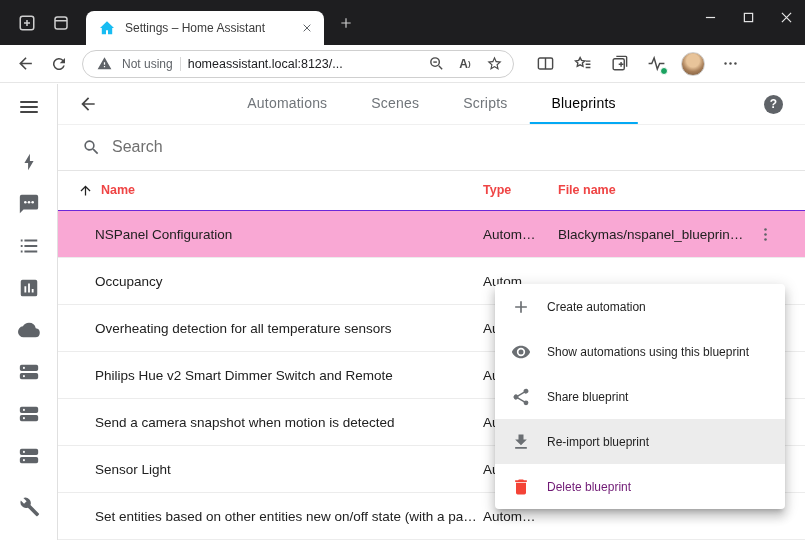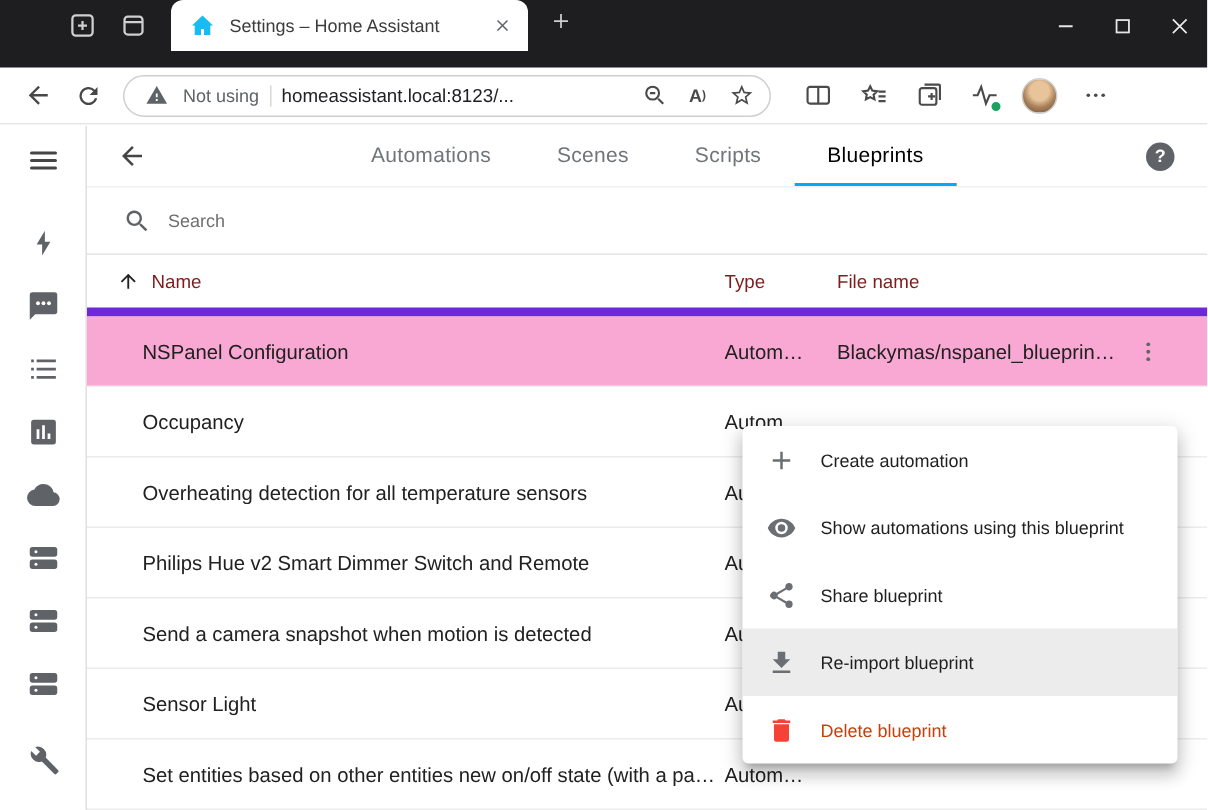--- a/index.html
+++ b/index.html
@@ -1,21 +1,21 @@
 <!DOCTYPE html>
 <html><head>
 <meta charset="utf-8">
 <style>
   * { margin:0; padding:0; box-sizing:border-box; }
   html,body { width:805px; height:540px; }
   body { font-family:"Liberation Sans", sans-serif; background:#fff; overflow:hidden; -webkit-user-select:none; user-select:none; }
   .screen { position:relative; width:805px; height:540px; overflow:hidden; background:#fff; }
 
   
-  .titlebar { height:45px; background:#1e1e20; display:flex; position:relative;padding-left:28px; }
+  .titlebar { height:45px; background:#1e1e20; display:flex; align-items:flex-end; position:relative; }
   .tb-btn { width:34px; height:34px; margin-bottom:5px; display:flex; align-items:center; justify-content:center; border-radius:6px; }
   .tb-btn:first-child { margin-left:10px; }
   .tab { width:238px; height:34px; background:#ffffff; border-radius:8px 8px 0 0; margin-left:8px; display:flex; align-items:center; padding:0 8px 0 10px; gap:7px; }
   .tab-title { font-size:12px; color:#3c3c3c; white-space:nowrap; overflow:hidden; text-overflow:ellipsis; flex:1; }
   .tab-close { width:18px; height:18px; display:flex; align-items:center; justify-content:center; border-radius:4px; }
   .newtab { width:28px; height:28px; margin:0 0 8px 8px; display:flex; align-items:center; justify-content:center; border-radius:6px; }
   .wincontrols { position:absolute; right:0; top:0; height:34px; display:flex; }
   .winbtn { width:38px; height:34px; display:flex; align-items:center; justify-content:center; }
 
   
@@ -45,37 +45,37 @@
 
   .main { flex:1; display:flex; flex-direction:column; min-width:0; }
   .ha-header { height:45px; display:flex; align-items:center; position:relative; border-bottom:1px solid #f0f0f0; }
   .ha-back { width:40px; height:40px; margin-left:10px; display:flex; align-items:center; justify-content:center; }
   .tabs { position:absolute; left:50%; transform:translateX(-50%); height:100%; display:flex; }
   .ha-tab { height:100%; display:flex; align-items:center; padding:0 22px; font-size:14px; color:#70757a; letter-spacing:.2px; cursor:pointer; border-bottom:2px solid transparent; }
   .ha-tab.active { color:#000000; border-bottom-color:#03a9f4; font-weight:500; }
   .help-btn { position:absolute; right:22px; width:19px; height:19px; border-radius:50%; background:#5f6368; color:#fff; font-size:12px; font-weight:bold; display:flex; align-items:center; justify-content:center; }
 
   .search-row { height:55px; display:flex; align-items:center; padding-left:22px; gap:10px; border-bottom:1px solid #e4e4e4; }
-  .search-text { font-size:12px; color:#6f6f6f; }
+  .search-text { font-size:16px; color:#6f6f6f; }
 
   .thead, .trow { display:grid; grid-template-columns:425px 75px 1fr 44px; align-items:center; padding-right:18px; }
-  .thead { height:48px; border-bottom:6px solid #6d28d9; font-size:12.5px; font-weight:400; color:#7f1d1d; }
+  .thead { height:48px; border-bottom:1px solid #6d28d9; font-size:12.5px; font-weight:700; color:#ef4444; }
   .th-name { display:flex; align-items:center; gap:8px; padding-left:20px; }
   .trow { height:47px; border-bottom:1px solid #ececec; font-size:13.5px; color:#212121; }
   .trow.highlight { background:#f9a8d4; }
   .cell-name { padding-left:37px; white-space:nowrap; overflow:hidden; text-overflow:ellipsis; }
   .cell-type, .cell-file { white-space:nowrap; overflow:hidden; }
   .kebab { display:flex; align-items:center; justify-content:center; width:44px; height:44px; }
 
   
   .ctx-menu { position:absolute; left:495px; top:284px; width:290px; background:#fff; border-radius:4px; z-index:50;
     box-shadow:0 5px 5px -3px rgba(0,0,0,.2), 0 8px 10px 1px rgba(0,0,0,.14), 0 3px 14px 2px rgba(0,0,0,.12); overflow:hidden; }
   .ctx-item { height:45px; display:flex; align-items:center; padding:0 16px; gap:16px; font-size:12px; color:#1f1f1f; cursor:pointer; white-space:nowrap; }
   .ctx-item.hovered { background:#ececec; }
-  .ctx-item.danger { color:#c2410c; }
+  .ctx-item.danger { color:#701a75; }
   .ctx-ic { width:20px; height:20px; display:flex; align-items:center; justify-content:center; flex:0 0 auto; }
 </style>
 </head>
 <body>
 
 <div class="screen">
 
   <div class="titlebar">
     <div class="tb-btn">
       <svg width="18" height="18" viewBox="0 0 24 24">

